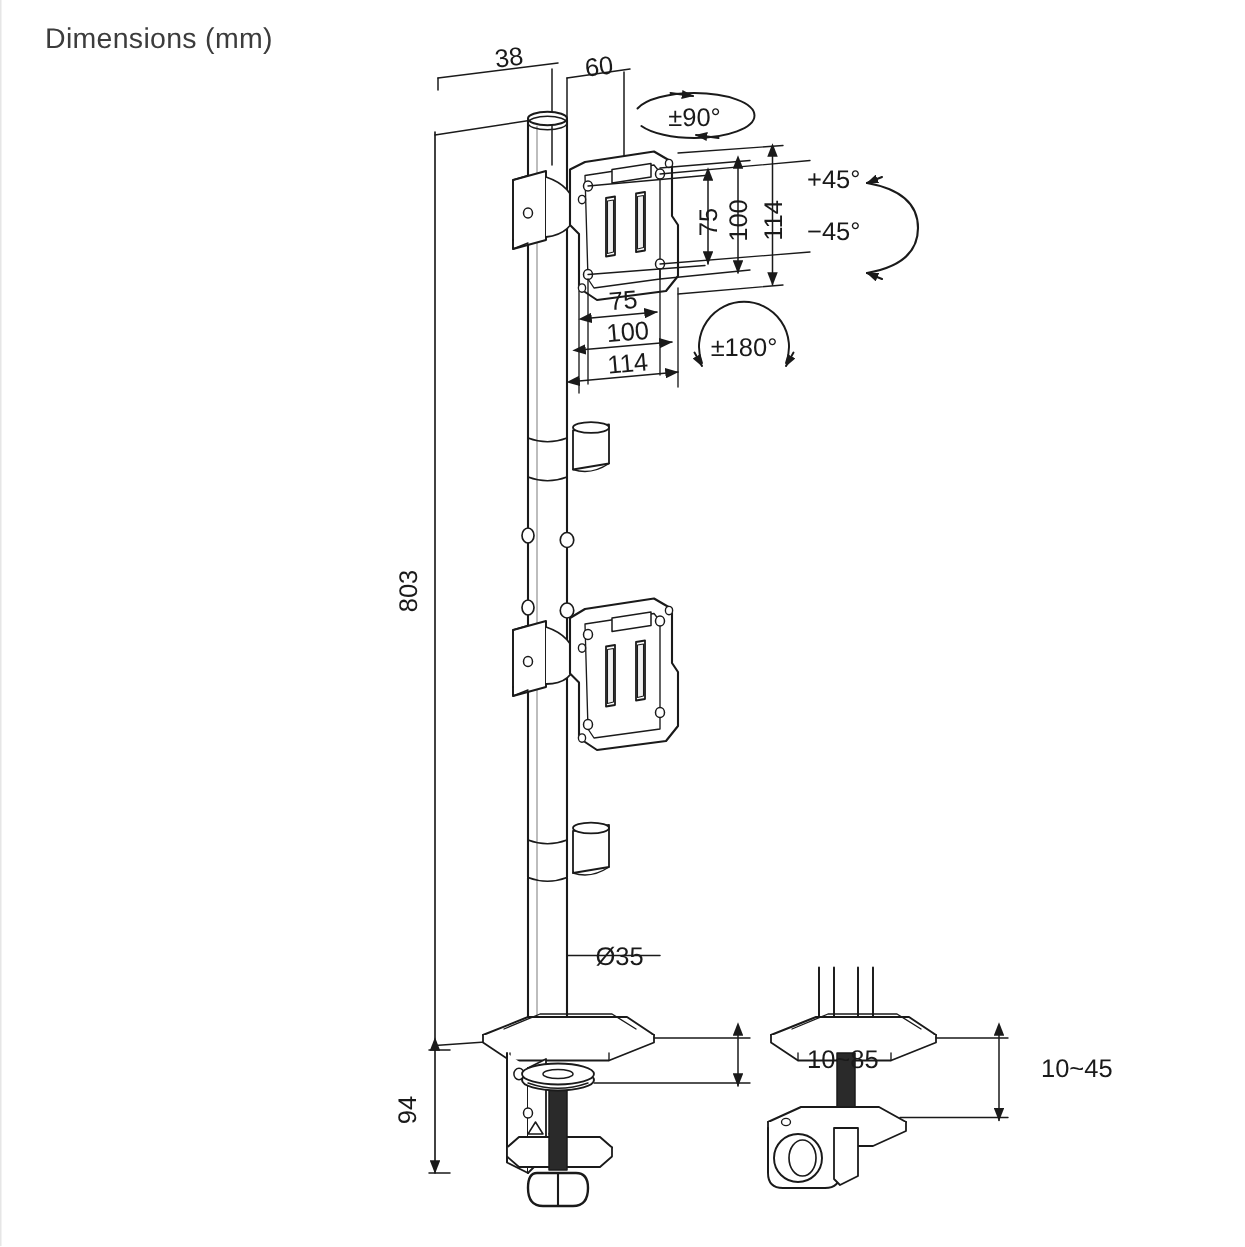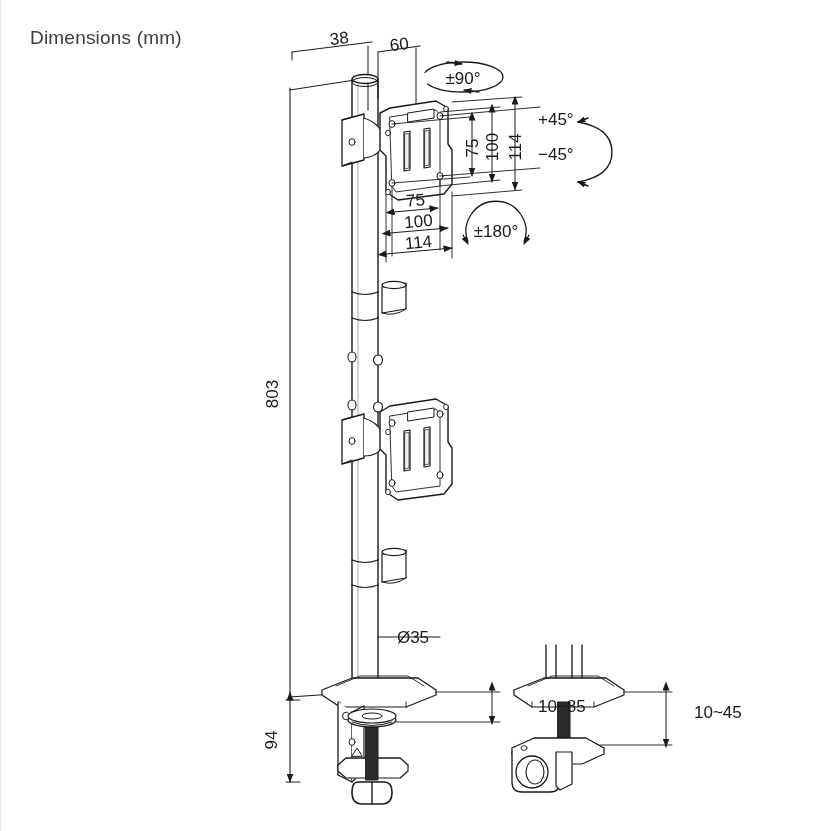--- a/index.html
+++ b/index.html
@@ -17,21 +17,21 @@
   }
   #frame-left {
     position: absolute;
     left: 0; top: 0;
     width: 1px; height: 831px;
     background: #e6e6e6;
   }
   #title {
     position: absolute;
     left: 30px;
-    top: 27px;
+    top: 16px;
     font-size: 19px;
     color: #3c3c3c;
     letter-spacing: 0.2px;
     white-space: nowrap;
   }
   #drawing {
     position: absolute;
     left: 0; top: 0;
   }
   .dim-text {

